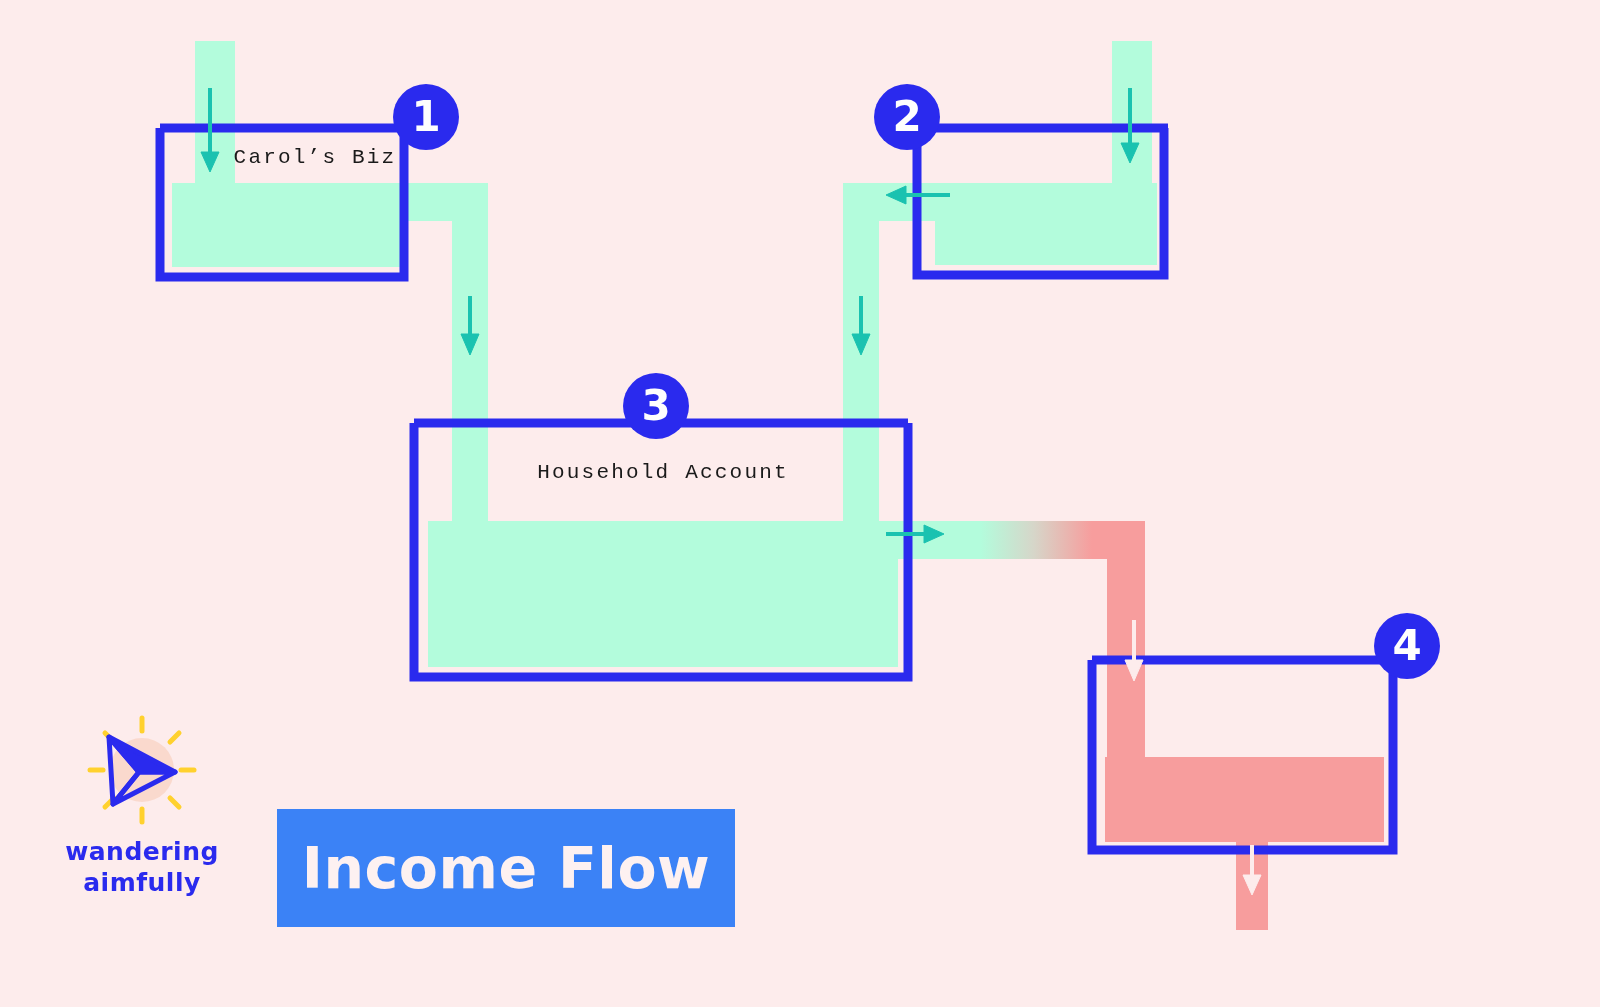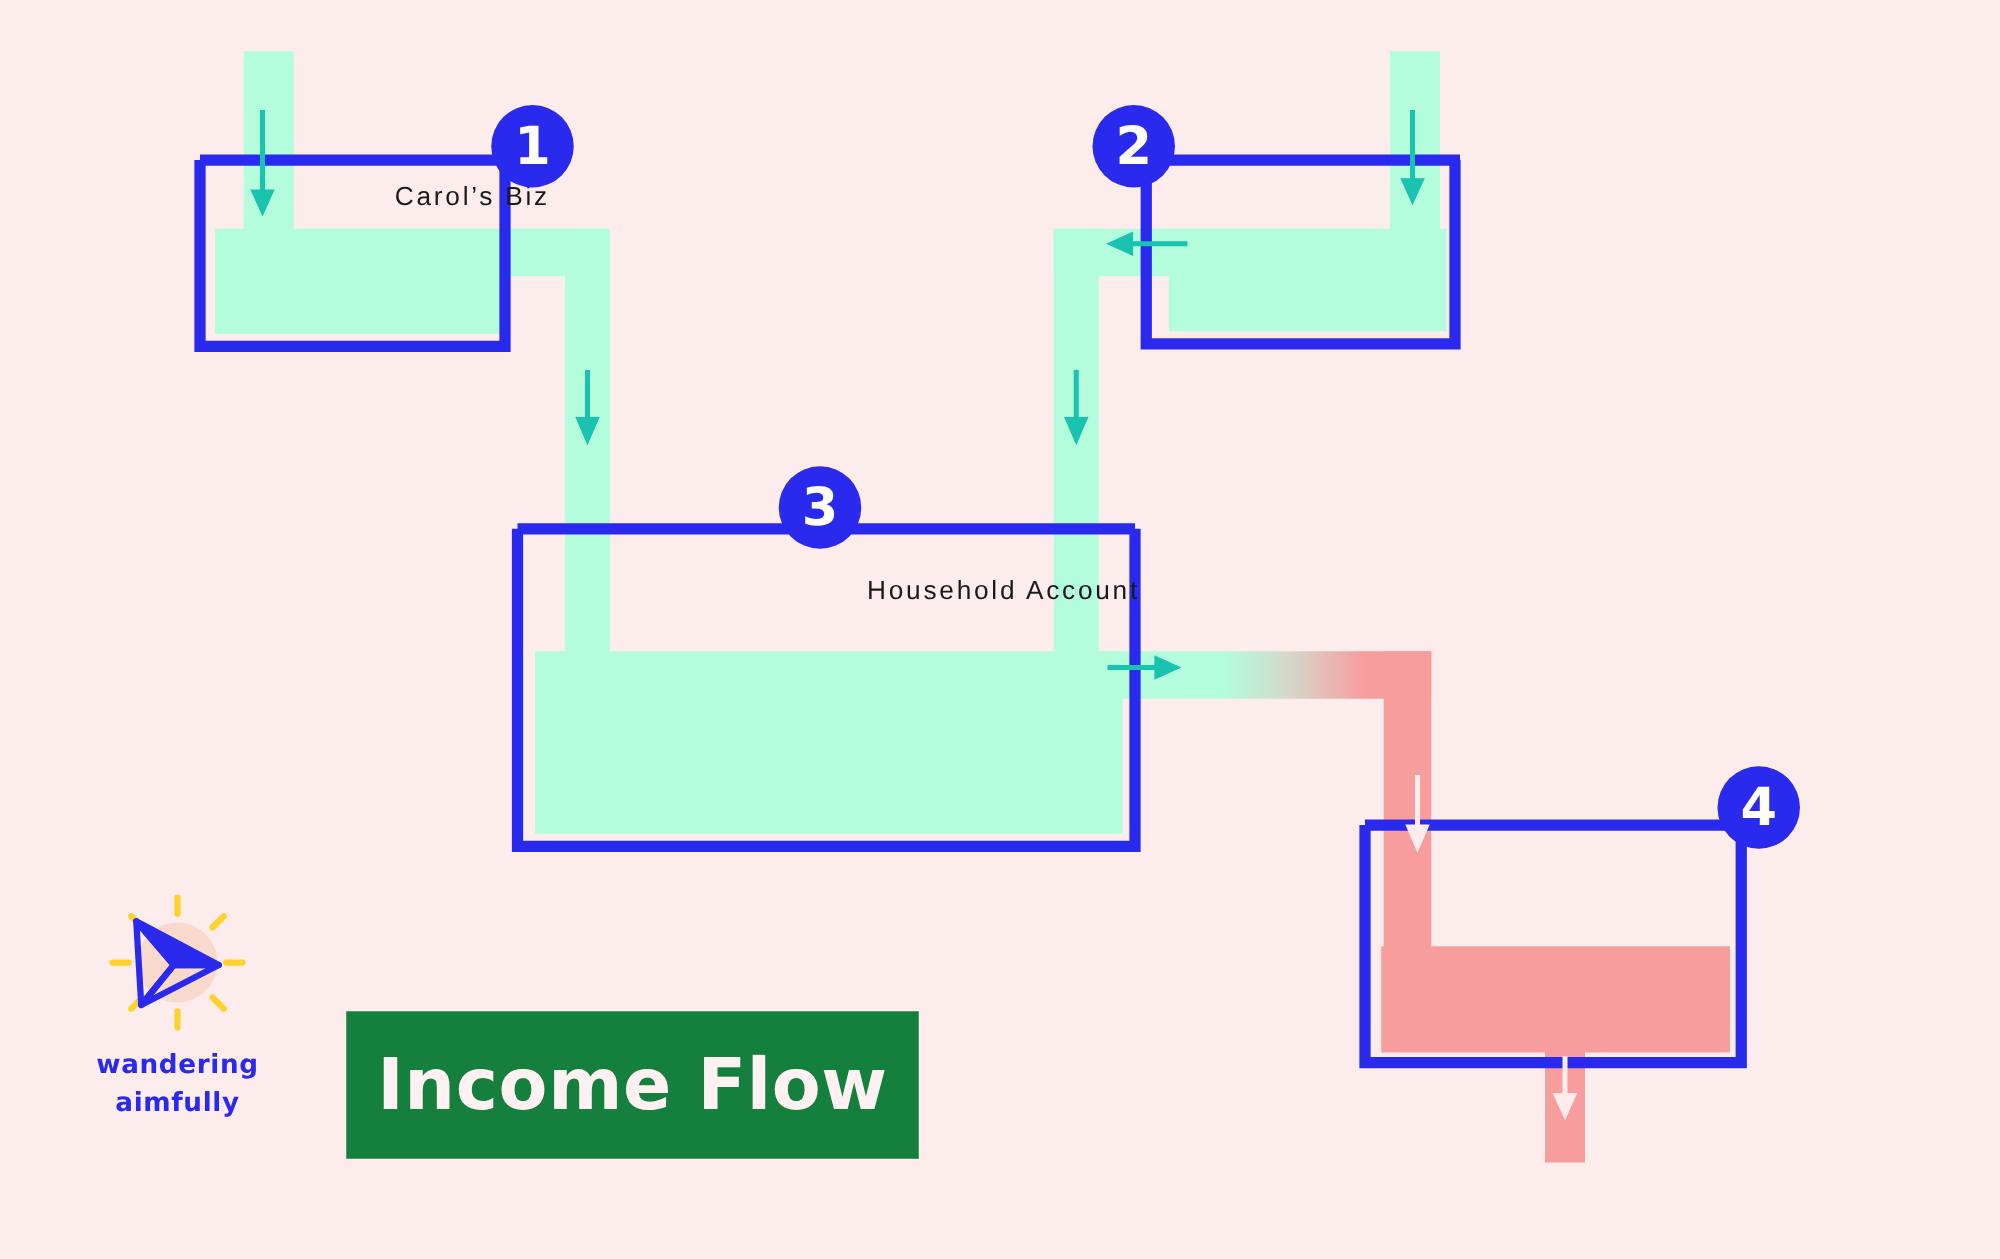--- a/index.html
+++ b/index.html
@@ -17,24 +17,24 @@
   }
   #flow-svg {
     position: absolute;
     left: 0; top: 0;
     width: 1600px;
     height: 1007px;
   }
   .node-label {
     position: absolute;
     color: #1a1a1a;
-    font-family: Liberation Sans, sans-serif;
+    font-family: Liberation Mono, monospace;
     font-size: 21px;
     letter-spacing: 2.2px;
-    text-align: right;
+    text-align: center;
     line-height: 34px;
     white-space: pre-line;
   }
   .step-badge {
     position: absolute;
     width: 66px;
     height: 66px;
     border-radius: 50%;
     background: #2a2aee;
     color: #fefefe;
@@ -45,21 +45,21 @@
     align-items: center;
     justify-content: center;
     line-height: 1;
   }
   #title-banner {
     position: absolute;
     left: 277px;
     top: 809px;
     width: 458px;
     height: 118px;
-    background: #15803d;
+    background: #3b82f6;
     display: flex;
     align-items: center;
     justify-content: center;
   }
   #title-banner span {
     color: #fdf1f1;
     font-family: "DejaVu Sans", sans-serif;
     font-weight: bold;
     font-size: 57px;
     letter-spacing: 0.5px;
@@ -75,21 +75,21 @@
     width: 150px;
     height: 120px;
     margin: 0 auto;
     display: block;
   }
   #brand-text {
     margin-top: 4px;
     color: #2a2aee;
     font-family: "DejaVu Sans", sans-serif;
     font-weight: bold;
-    font-size: 21px;
+    font-size: 25px;
     line-height: 31px;
     letter-spacing: 0.5px;
     white-space: pre-line;
   }
 </style>
 </head>
 <body>
 
 <div id="stage">
 

